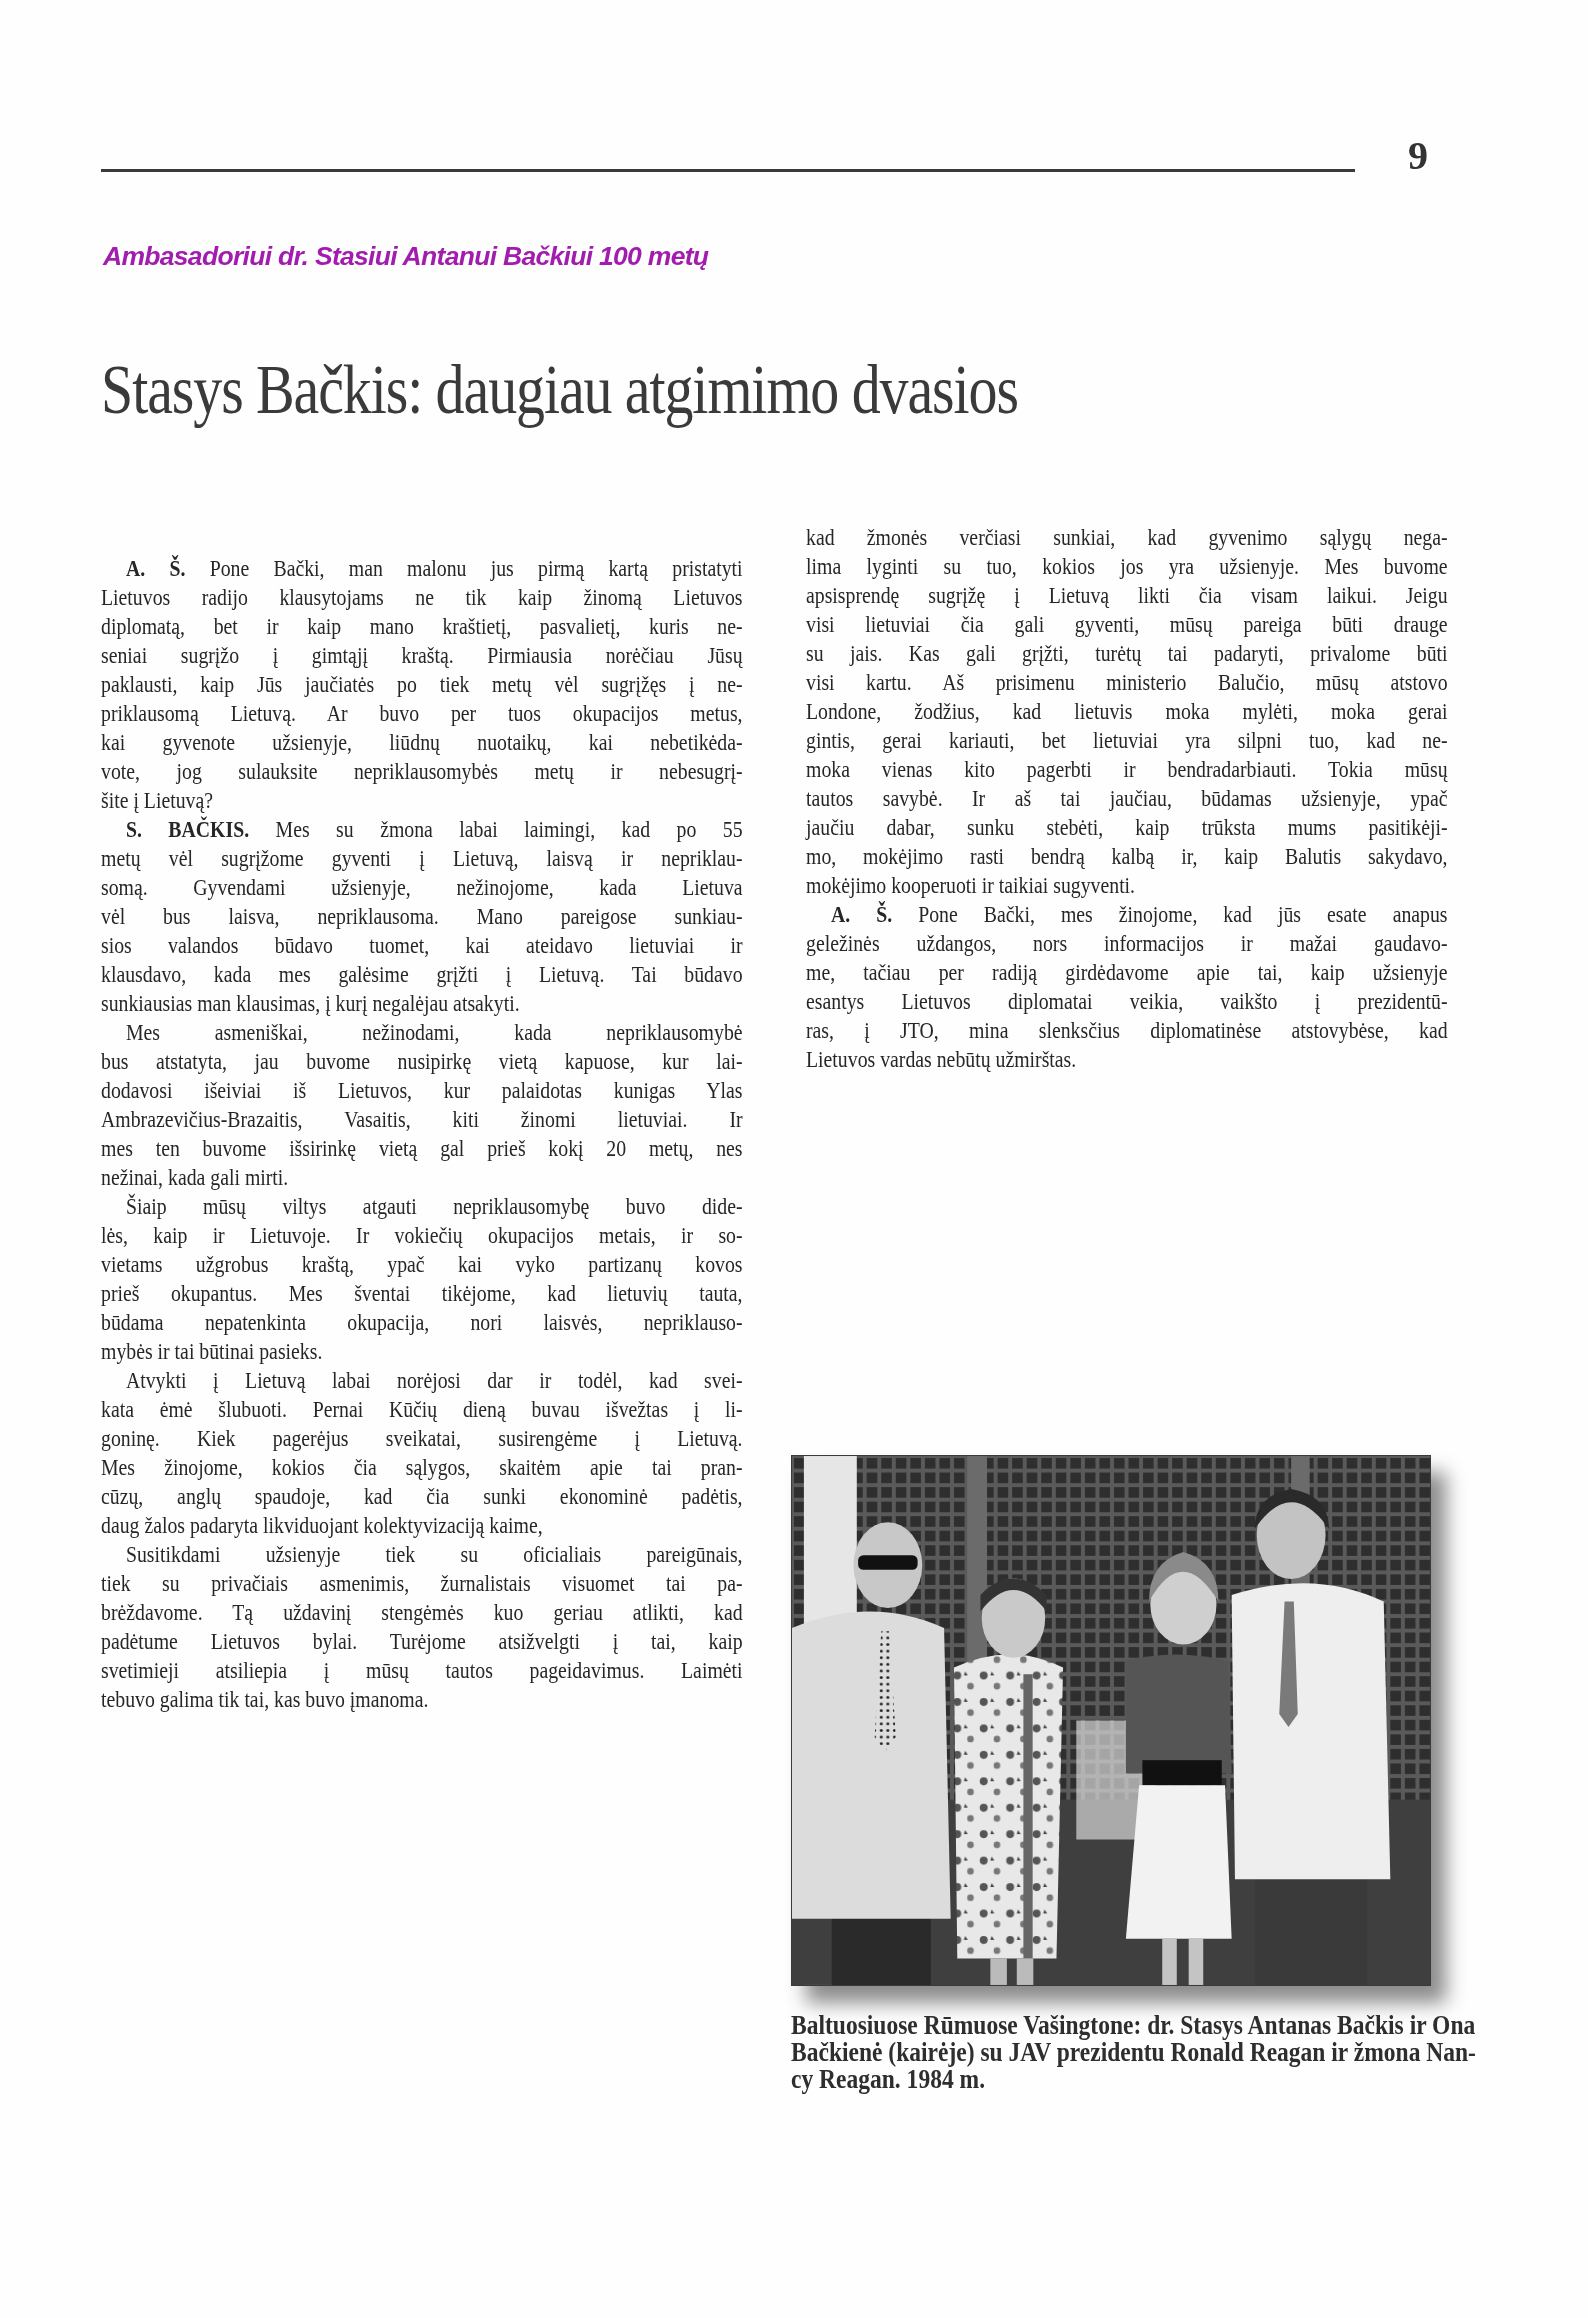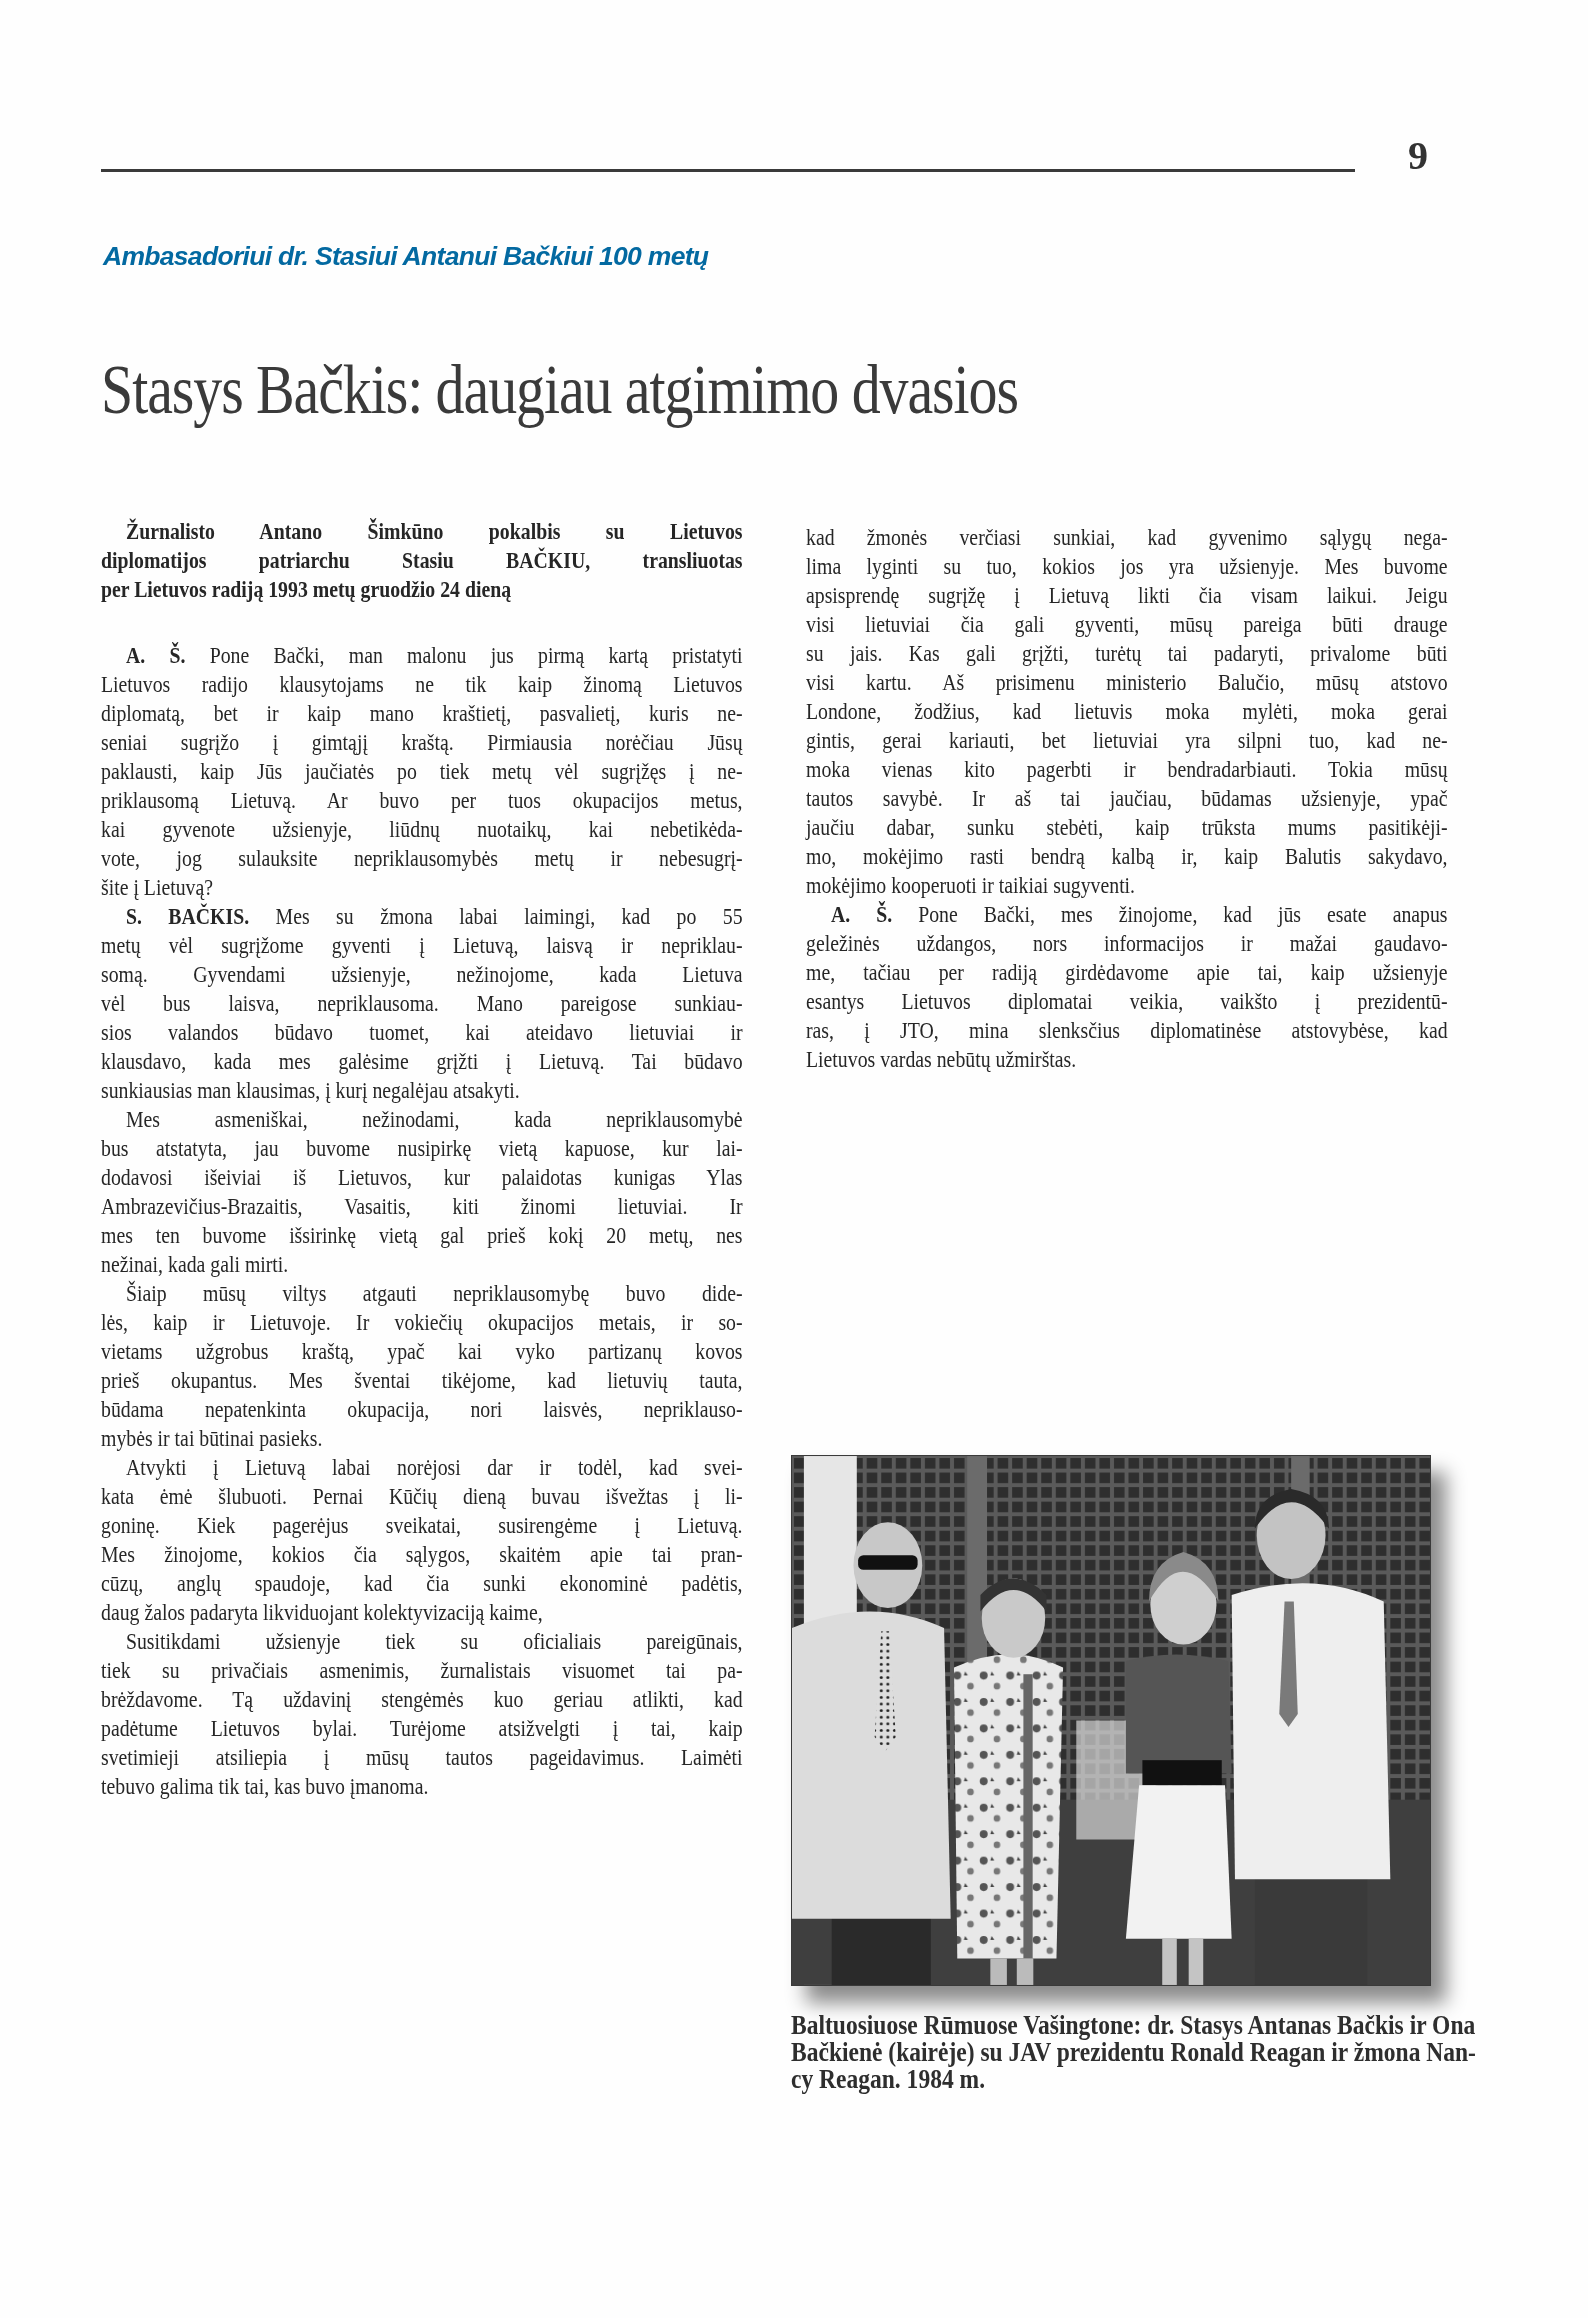--- a/index.html
+++ b/index.html
@@ -4,21 +4,21 @@
 <style>
   html, body { margin: 0; padding: 0; background: #ffffff; }
   body { width: 1588px; height: 2319px; position: relative; overflow: hidden;
          font-family: "Liberation Serif", "DejaVu Serif", serif; color: #2a2a2a; }
   .page { position: absolute; left: 0; top: 0; width: 1588px; height: 2319px; background: #fefefe; }
 
   .header-rule { position: absolute; left: 101px; top: 169px; width: 1254px; height: 3.3px; background: #3a3a3a; }
   .page-number { position: absolute; left: 1408px; top: 136px; font-size: 40px; font-weight: bold; color: #333; line-height: 1; }
 
   .section-label { position: absolute; left: 103px; top: 241px; font-family: "Liberation Sans", "DejaVu Sans", sans-serif;
-                   font-style: italic; font-weight: bold; font-size: 26.5px; color: #0369a1; letter-spacing: -0.7px; }
+                   font-style: italic; font-weight: bold; font-size: 26.5px; color: #a21caf; letter-spacing: -0.7px; }
 
   .article-title { position: absolute; left: 101px; top: 356px; font-size: 69px; font-weight: normal; color: #3a3a3a;
                    line-height: 1; letter-spacing: -1.3px; transform: scaleX(0.84); transform-origin: left top; white-space: nowrap; }
 
   .col { position: absolute; width: 642px; font-size: 23px; line-height: 29px; color: #262626; }
   .col-left { left: 101px; top: 517px; }
   .col-right { left: 806px; top: 523px; }
 
   .line { display: block; white-space: nowrap; text-align: justify; text-align-last: justify; height: 29px;
           transform: scaleX(0.86); transform-origin: left top; width: 746px; }
@@ -37,25 +37,20 @@
 </head>
 <body>
 
 <div class="page">
   <div class="header-rule"></div>
   <div class="page-number">9</div>
   <div class="section-label">Ambasadoriui dr. Stasiui Antanui Bačkiui 100 metų</div>
   <h1 class="article-title" style="margin:0;">Stasys Bačkis: daugiau atgimimo dvasios</h1>
 
   <div class="col col-left">
-    <div class="lead">
-      <span class="line indent">Žurnalisto Antano Šimkūno pokalbis su Lietuvos</span>
-      <span class="line">diplomatijos patriarchu Stasiu BAČKIU, transliuotas</span>
-      <span class="line last">per Lietuvos radiją 1993 metų gruodžio 24 dieną</span>
-    </div>
     <span class="gap-big"></span>
     <div id="left-body">
         <div>
           <span class="line indent"><span class="speaker">A. Š.</span><span> Pone Bački, man malonu jus pirmą kartą pristatyti</span></span>
           <span class="line">Lietuvos radijo klausytojams ne tik kaip žinomą Lietuvos</span>
           <span class="line">diplomatą, bet ir kaip mano kraštietį, pasvalietį, kuris ne-</span>
           <span class="line">seniai sugrįžo į gimtąjį kraštą. Pirmiausia norėčiau Jūsų</span>
           <span class="line">paklausti, kaip Jūs jaučiatės po tiek metų vėl sugrįžęs į ne-</span>
           <span class="line">priklausomą Lietuvą. Ar buvo per tuos okupacijos metus,</span>
           <span class="line">kai gyvenote užsienyje, liūdnų nuotaikų, kai nebetikėda-</span>

